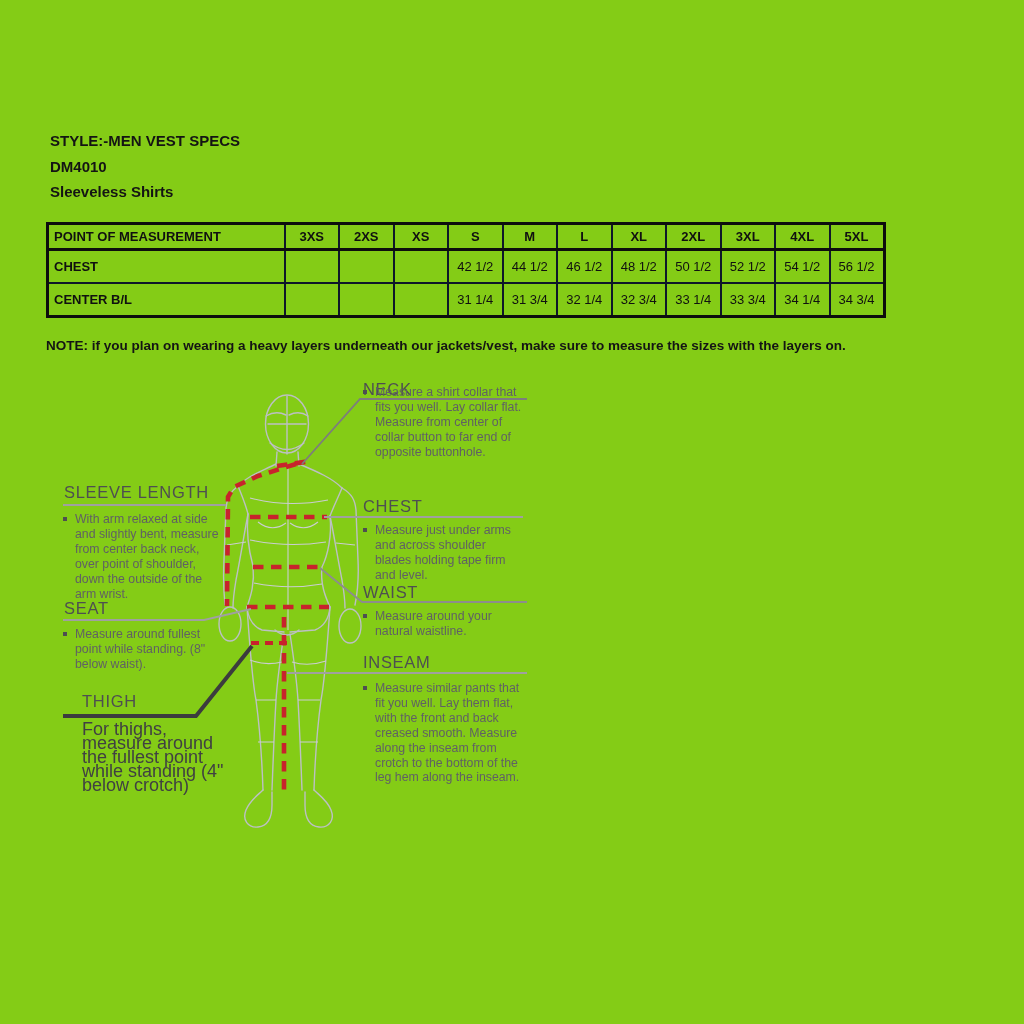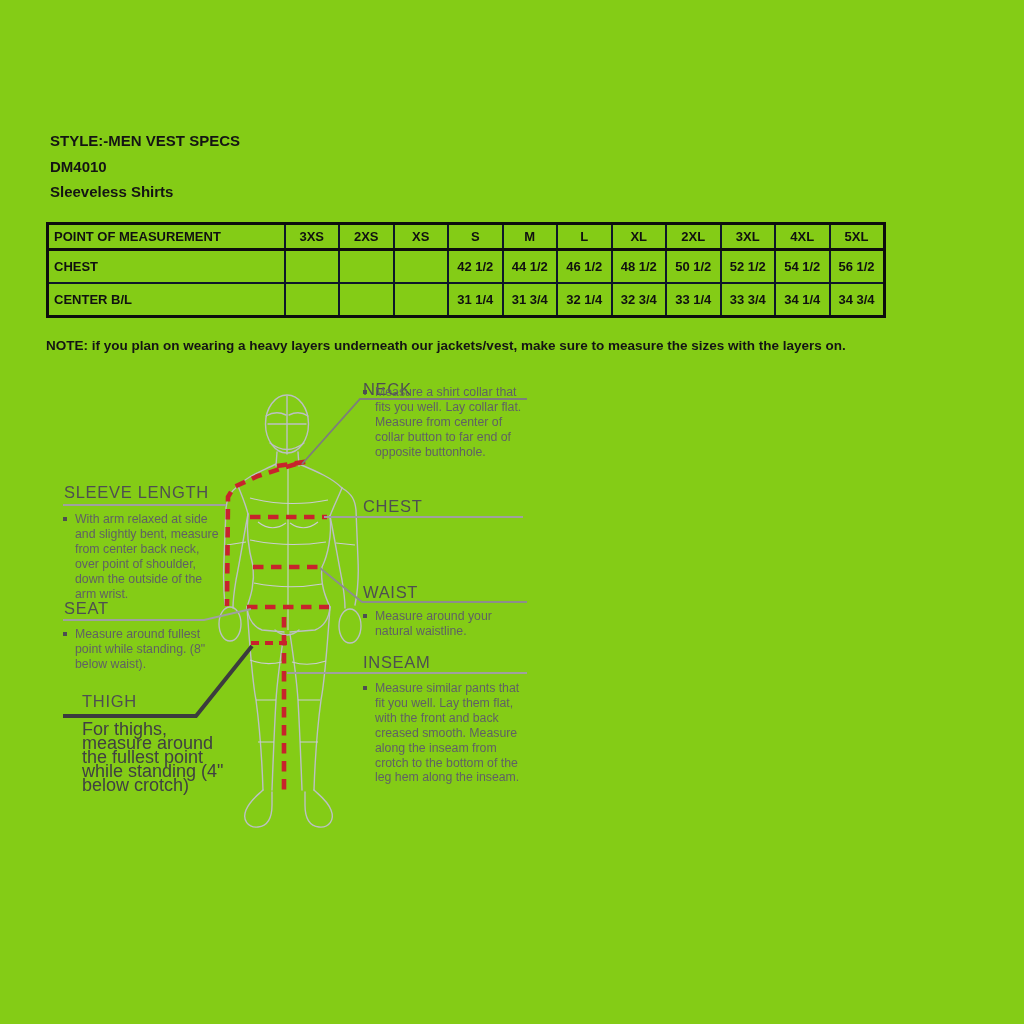--- a/index.html
+++ b/index.html
@@ -5,21 +5,21 @@
   html,body{margin:0;padding:0;background:#ffffff;}
   #page{position:relative;width:1024px;height:1024px;background:#84cc16;overflow:hidden;
         font-family:"Liberation Sans",sans-serif;color:#111;}
   
   .doc-head{position:absolute;left:50px;top:128px;font-weight:bold;font-size:15px;line-height:25.5px;color:#141414;}
   
   #size-table{position:absolute;left:46px;top:222px;width:836px;border-collapse:collapse;
               table-layout:fixed;font-size:13px;color:#101010;}
   #size-table th,#size-table td{border:2px solid #0f172a;padding:0;text-align:center;overflow:hidden;white-space:nowrap;}
   #size-table th{height:23px;font-weight:bold;border-bottom:3px solid #0d0d0d;}
-  #size-table td{height:31px;font-weight:bold;}
+  #size-table td{height:31px;font-weight:normal;}
   #size-table th:first-child,#size-table td:first-child{text-align:left;padding-left:5px;font-weight:bold;}
   #size-table{border:3px solid #0d0d0d;}
   
   .note-line{position:absolute;left:46px;top:338px;font-weight:bold;font-size:13.5px;color:#141414;white-space:nowrap;}
   
   #diagram{position:absolute;left:0;top:0;width:1024px;height:1024px;}
   #diagram svg{position:absolute;left:0;top:0;}
   .sect{position:absolute;z-index:2;}
   .sect-title{font-size:16.5px;letter-spacing:0.7px;color:#4e4f51;font-weight:400;}
   .sect-body{display:flex;align-items:flex-start;font-size:12.3px;line-height:14.9px;color:#606164;}
@@ -178,20 +178,26 @@
     <div class="sect" style="left:363px;top:385px;width:160px;">
       <div class="sect-body">
           <span class="bullet"></span>
         <span>Measure a shirt collar that fits you well. Lay collar flat. Measure from center of collar button to far end of opposite buttonhole.</span>
         </div>
     </div>
 
     <div class="sect" style="left:363px;top:497px;width:164px;">
       <div class="sect-title">CHEST</div>
     </div>
+    <div class="sect" style="left:363px;top:523px;width:160px;">
+      <div class="sect-body">
+          <span class="bullet"></span>
+        <span>Measure just under arms and across shoulder blades holding tape firm and level.</span>
+        </div>
+    </div>
 
     <div class="sect" style="left:363px;top:583px;width:164px;">
       <div class="sect-title">WAIST</div>
     </div>
     <div class="sect" style="left:363px;top:609px;width:150px;">
       <div class="sect-body">
           <span class="bullet"></span>
         <span>Measure around your natural waistline.</span>
         </div>
     </div>

